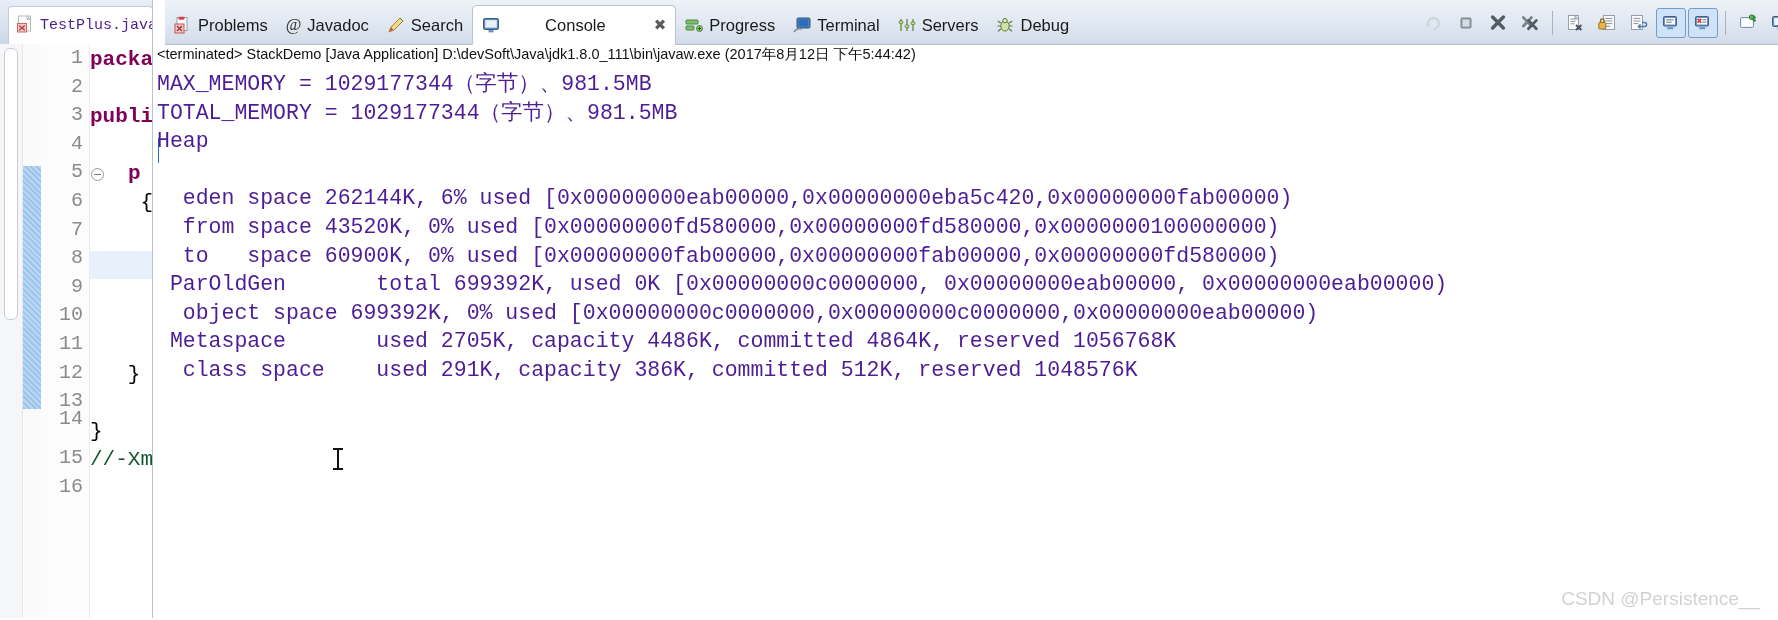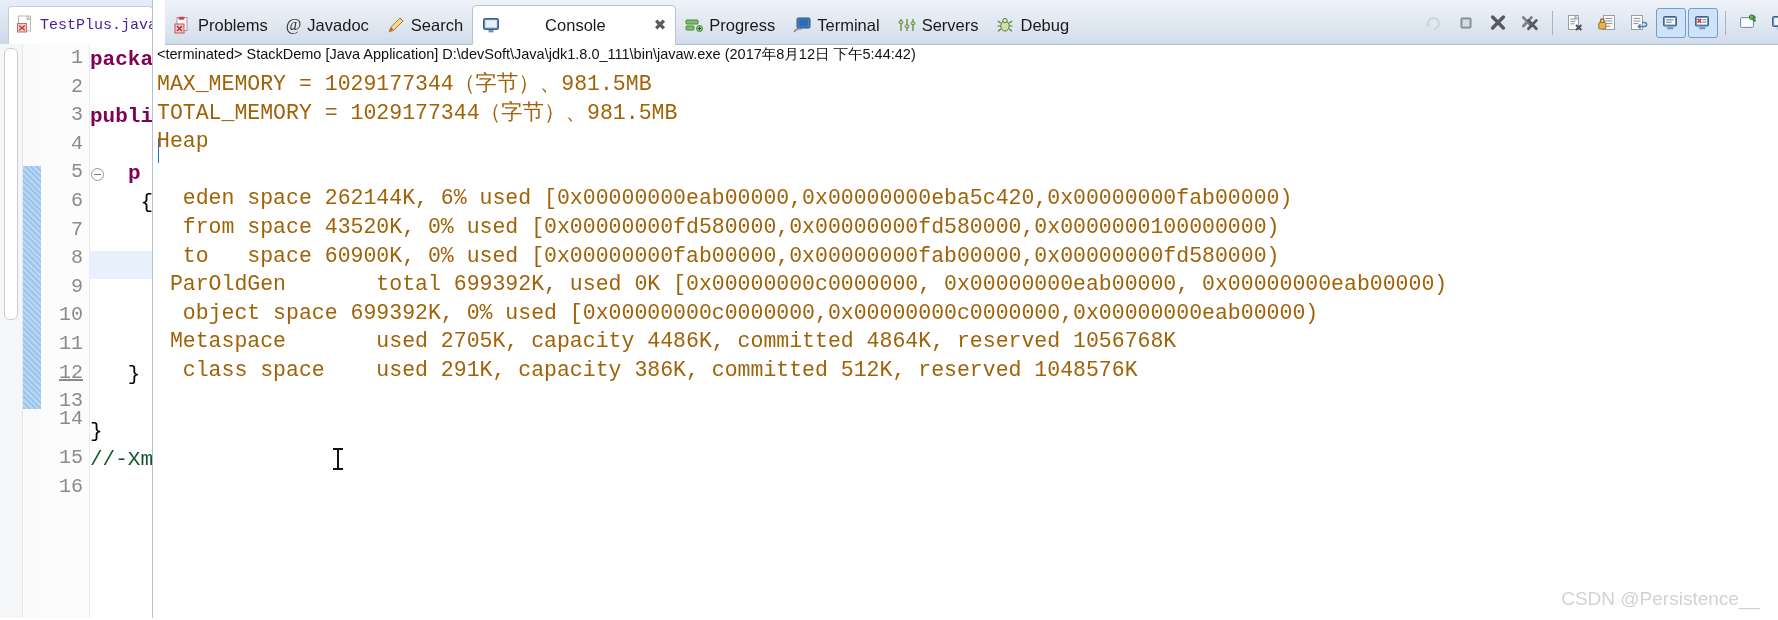--- a/index.html
+++ b/index.html
@@ -261,21 +261,21 @@
     overflow: hidden;
     background: #ffffff;
   }
   .out-line {
     position: absolute;
     left: 4px;
     white-space: pre;
     font-family: "Liberation Mono", monospace;
     font-size: 21.5px;
     line-height: 28.5px;
-    color: #a16207;
+    color: #4c1d95;
   }
   .text-caret {
     position: absolute;
     left: 5px;
     top: 70px;
     width: 1px;
     height: 25px;
     background: #1f6fd0;
   }
   .ibeam {
@@ -344,21 +344,21 @@
           <div class="ln" style="top: 30.6px;">2</div>
           <div class="ln" style="top: 59.2px;">3</div>
           <div class="ln" style="top: 87.8px;">4</div>
           <div class="ln" style="top: 116.4px;">5</div>
           <div class="ln" style="top: 145px;">6</div>
           <div class="ln" style="top: 173.6px;">7</div>
           <div class="ln" style="top: 202.2px;">8</div>
           <div class="ln" style="top: 230.8px;">9</div>
           <div class="ln" style="top: 259.4px;">10</div>
           <div class="ln" style="top: 288px;">11</div>
-          <div class="ln" style="top: 316.6px; text-decoration: underline;">12</div>
+          <div class="ln" style="top: 316.6px;">12</div>
           <div class="ln" style="top: 345.2px;">13</div>
           <div class="ln" style="top: 363px;">14</div>
           <div class="ln" style="top: 402.4px;">15</div>
           <div class="ln" style="top: 431px;">16</div>
         </div>
       <div class="caret-line" style="top:207px;"></div>
       <div class="code-area">
           <div class="code-line" style="top: 2px;"><span class="kw">packa</span></div>
           <div class="code-line" style="top: 59.2px;"><span class="kw">publi</span></div>
           <div class="code-line" style="top: 116.4px; padding-left: 38px;"><span class="kw">p</span></div>

